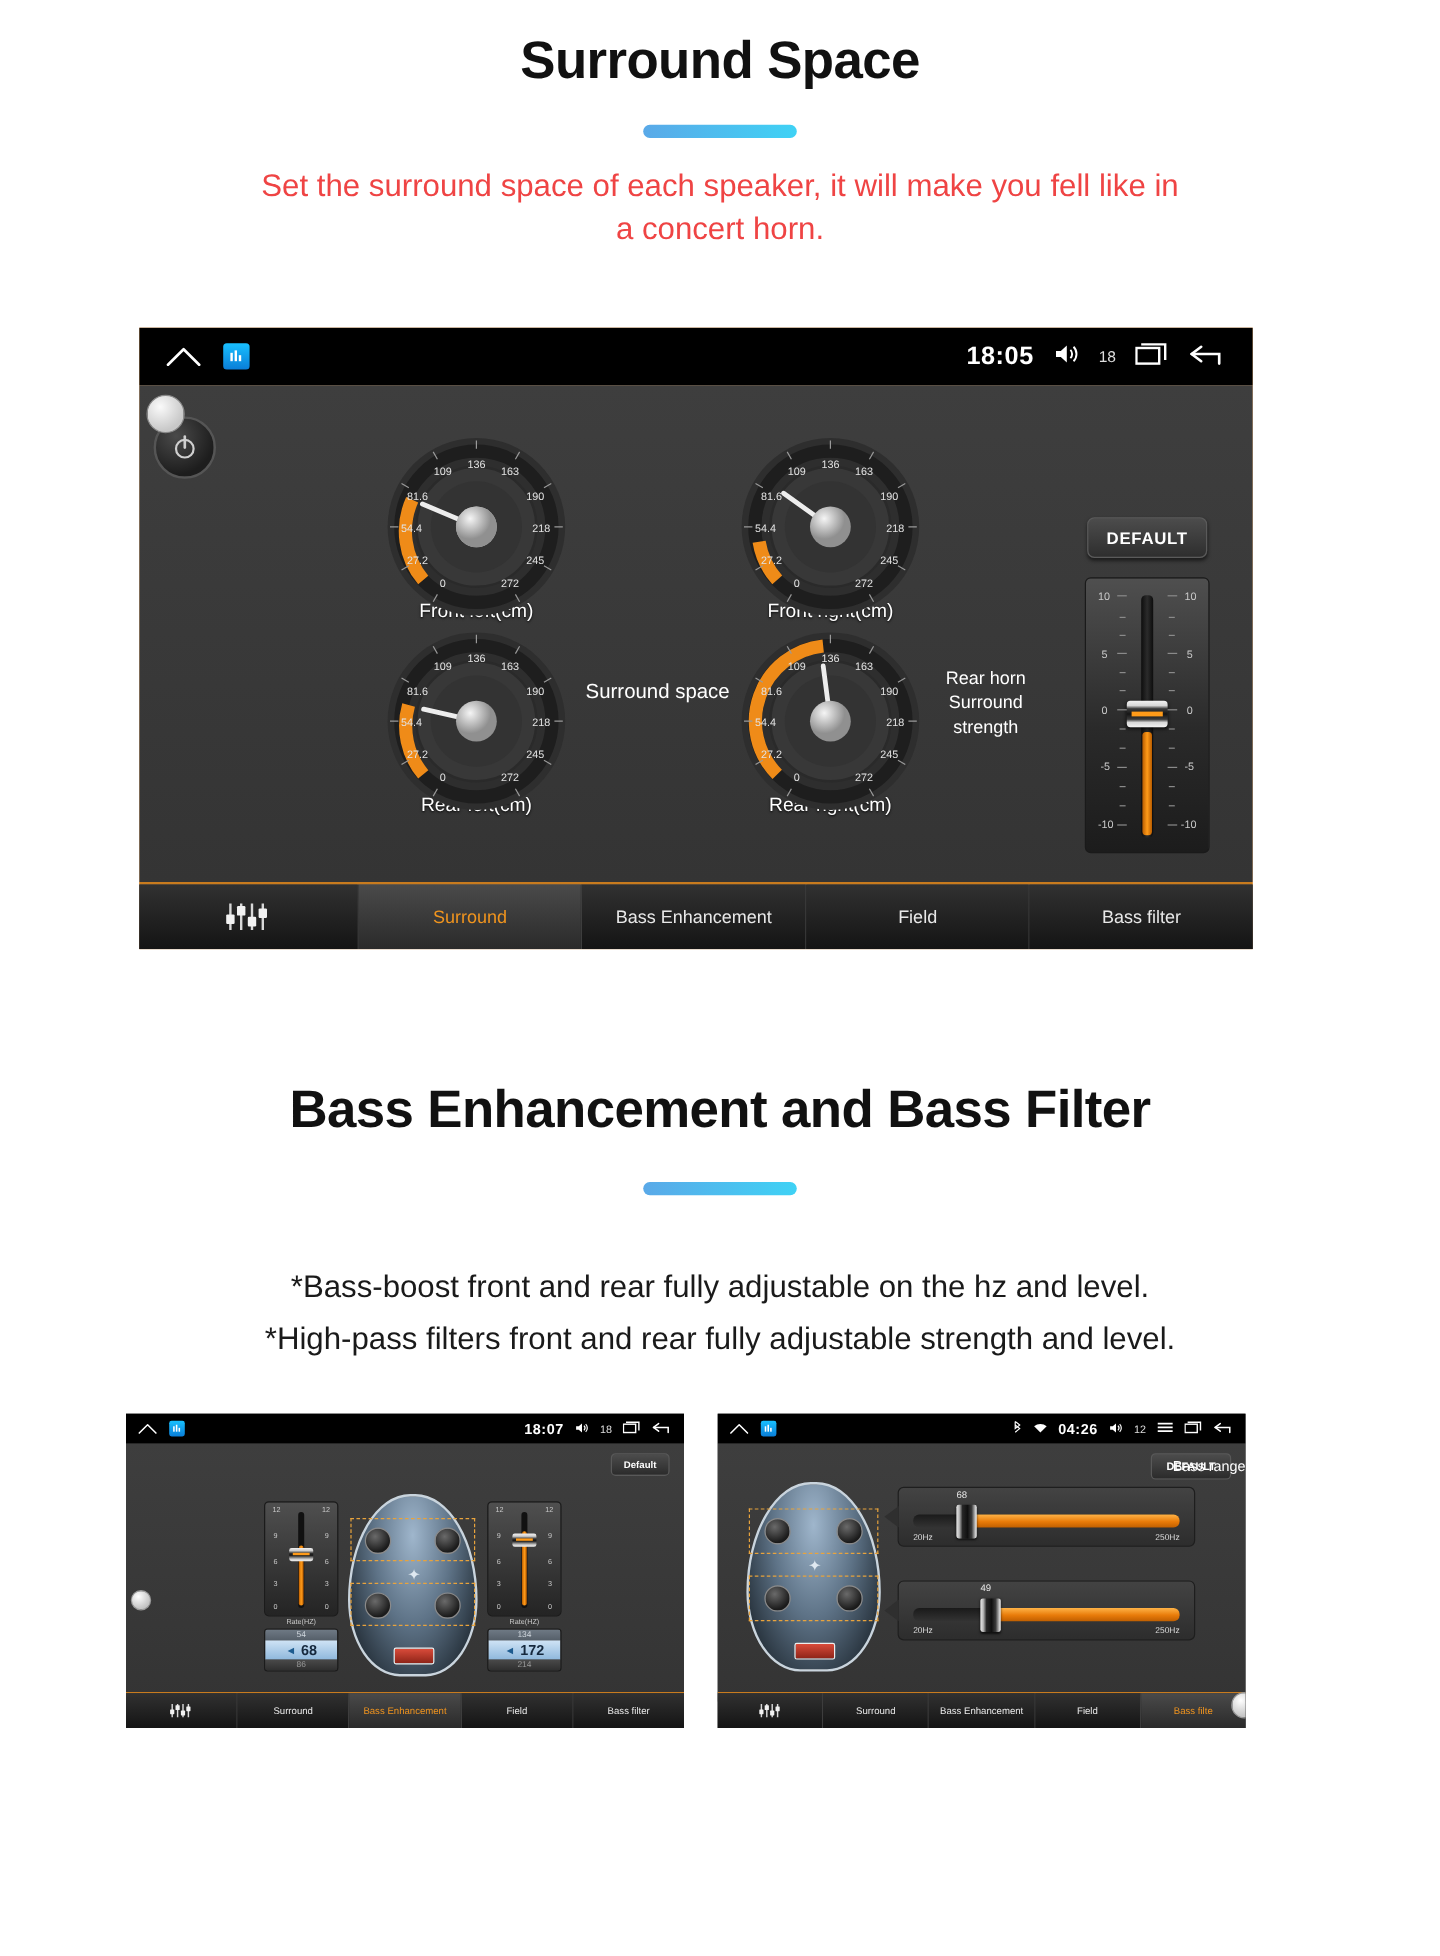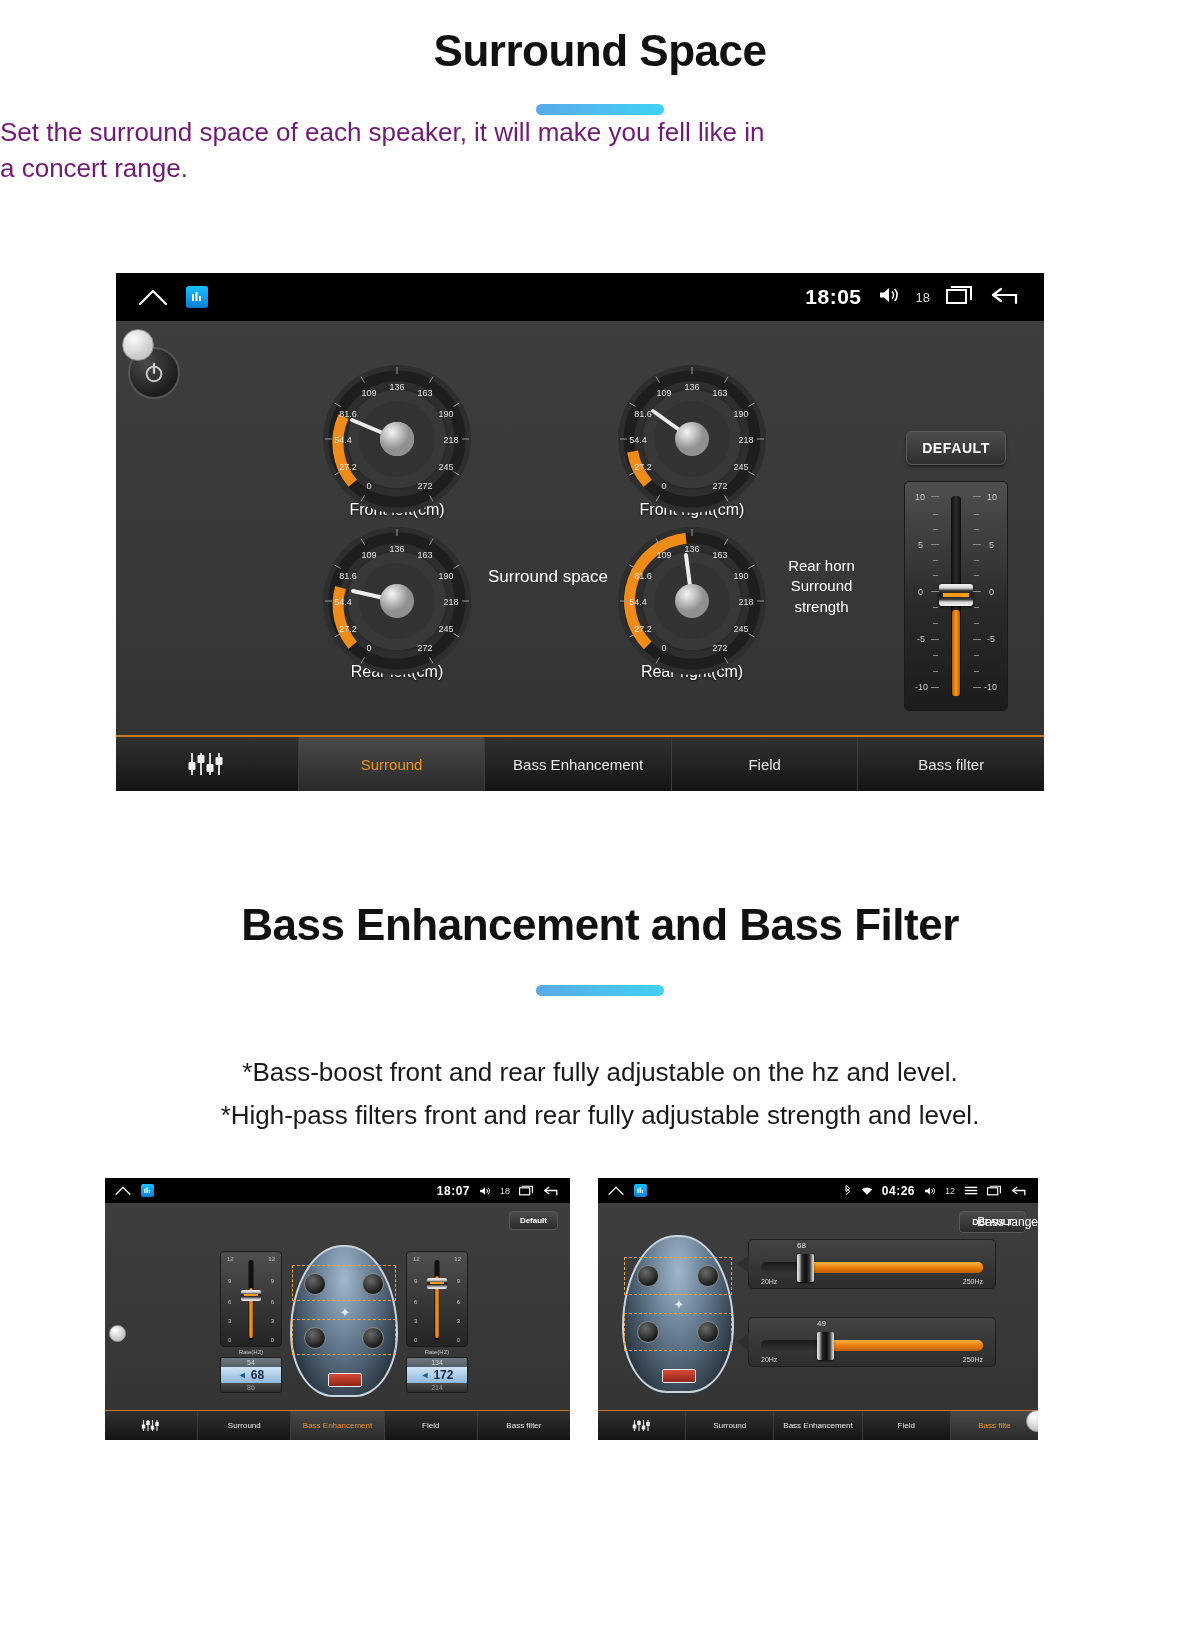--- a/index.html
+++ b/index.html
@@ -22,23 +22,25 @@
   .s1-title { font-size: 44px; margin-top: 26px; }
   .s2-title { font-size: 44px; margin-top: 0; }
 
   .accent-bar {
     width: 128px; height: 11px; border-radius: 6px;
     margin: 28px auto 0 auto;
     background: linear-gradient(90deg, #5aa9e8 0%, #3fd2f5 100%);
   }
 
   .section-desc {
+    text-align: center;
     font-size: 26px;
     line-height: 1.38;
-    color: #701a75;
+    color: #ef4444;
+    margin-top: 22px;
   }
   .desc-left {
     text-align: center;
     font-size: 26px;
     line-height: 1.65;
     color: #1a1a1a;
     margin-top: 26px;
   }
 
   
@@ -283,21 +285,21 @@
   .round-btn { position:absolute; border-radius:50%;
     background: radial-gradient(circle at 35% 30%, #fff, #c4c4c4 70%); border:1px solid #999;}
 </style>
 </head>
 <body>
 
 <h1 class="section-title s1-title">Surround Space</h1>
 <div class="accent-bar"></div>
 <div class="section-desc">
   <div>Set the surround space of each speaker, it will make you fell like in</div>
-  <div>a concert range.</div>
+  <div>a concert horn.</div>
 </div>
 
 <div class="device-big">
 
   <div class="statusbar">
     <div class="sb-left">
       <span>
         <svg class="icon-home" viewBox="0 0 30 16">
             <path d="M2 15 L15 2 L28 15" fill="none" stroke="#fff" stroke-width="2.2" stroke-linecap="round" stroke-linejoin="round"></path>
           </svg>

